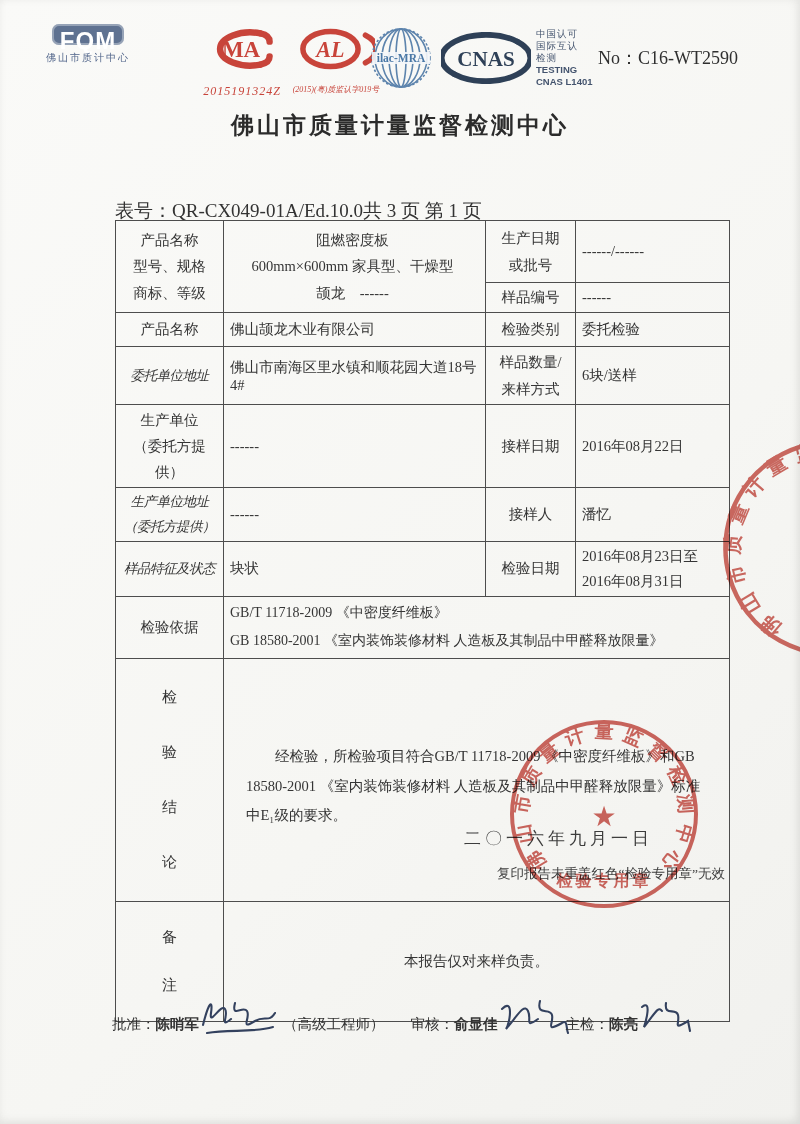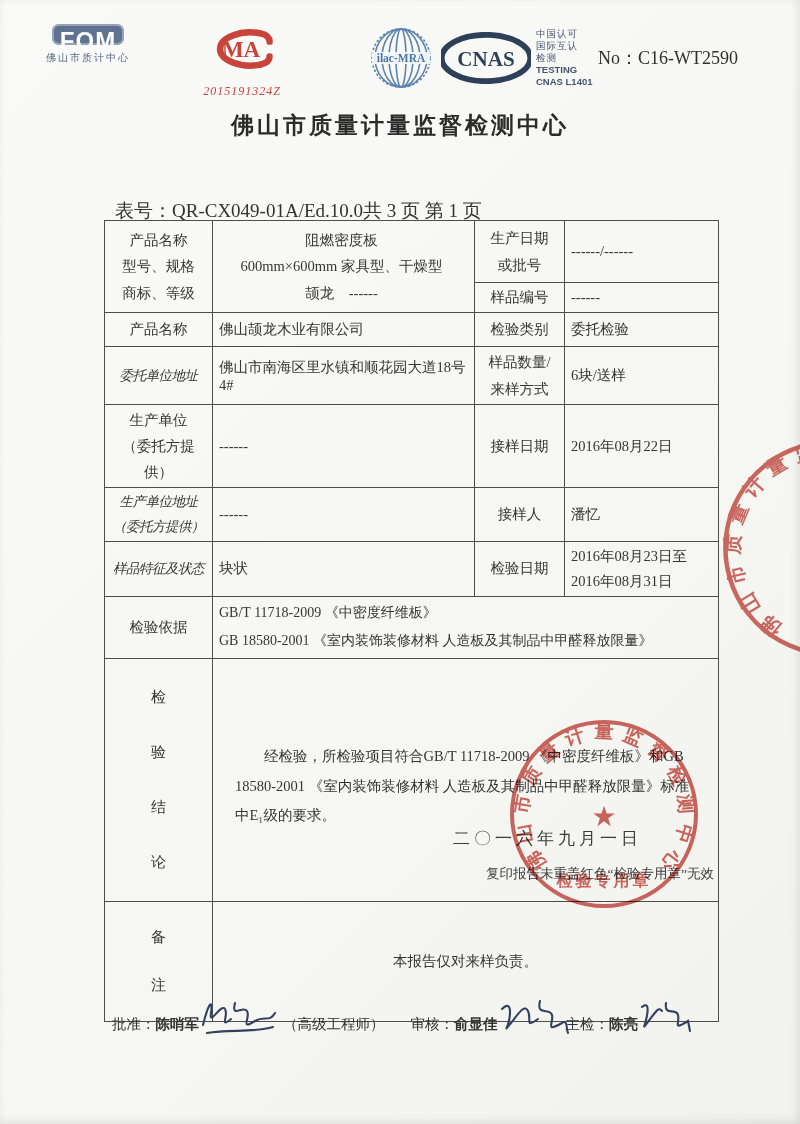--- a/index.html
+++ b/index.html
@@ -30,21 +30,21 @@
   .cnas-cap .b { font-weight:bold; letter-spacing:0; }
   .report-no { position:absolute; left:598px; top:46px; font-size:18px; color:#2f2f2f; }
   
   .org-title { position:absolute; top:110px; left:0; width:100%; text-align:center;
     font-size:23px; font-weight:600; letter-spacing:3px; color:#2b2b2b; }
   .report-title { position:absolute; top:150px; left:0; width:100%; text-align:center;
     font-size:27px; font-weight:600; letter-spacing:22px; text-indent:22px; color:#2b2b2b; }
   .form-line { position:absolute; top:198px; left:115px; width:614px;
     display:flex; justify-content:flex-start; font-size:19px; color:#333; }
   
-  table.info { position:absolute; left:104px; top:220px; width:614px;
+  table.info { position:absolute; left:115px; top:220px; width:614px;
     border-collapse:collapse; table-layout:fixed; font-size:14.5px; color:#353535; }
   table.info td { border:1px solid #4d4d4d; vertical-align:middle; padding:2px 6px; }
   td.lab { text-align:center; padding:2px 2px; }
   td.val { text-align:left; padding-left:10px; }
   td.val.ctr { text-align:center; padding-left:2px; }
   .ln { line-height:1.8; }
   .vlab { display:flex; flex-direction:column; justify-content:space-around; align-items:center; height:100%; font-size:15px; }
   tr.r1a td { height:62px; } tr.r1b td { height:30px; }
   tr.r2 td { height:34px; } tr.r3 td { height:58px; }
   tr.r4 td { height:54px; } tr.r5 td { height:54px; }
@@ -83,20 +83,28 @@
 
   <div class="logo-block cma-blk">
     <svg width="82" height="46" viewBox="0 0 88 50">
       <path d="M64 8 A33 18 0 1 0 64 42" fill="none" stroke="#c8443a" stroke-width="7" stroke-linecap="round"></path>
       <path d="M64 8 q10 2 10 9 M64 42 q10 -2 10 -9" fill="none" stroke="#c8443a" stroke-width="7" stroke-linecap="round"></path>
       <text x="43" y="34" text-anchor="middle" font-size="25" font-weight="bold" fill="#c8443a">MA</text>
     </svg>
     <div class="cert-no">2015191324Z</div>
   </div>
 
+  <div class="logo-block cal-blk">
+    <svg width="78" height="46" viewBox="0 0 84 50">
+      <ellipse cx="36" cy="25" rx="30" ry="19" fill="none" stroke="#c8443a" stroke-width="6"></ellipse>
+      <path d="M74 10 A30 19 0 0 1 74 40" fill="none" stroke="#c8443a" stroke-width="6" stroke-linecap="round"></path>
+      <text x="36" y="34" text-anchor="middle" font-size="24" font-weight="bold" font-style="italic" fill="#c8443a">AL</text>
+    </svg>
+    <div class="cert-no small">(2015)(粤)质监认字019号</div>
+  </div>
 
   <div class="logo-block cnas-blk">
     <svg width="90" height="52" viewBox="0 0 94 54">
       <path d="M14 44 A42 22 0 1 1 80 10" fill="none" stroke="#2e4057" stroke-width="6" stroke-linecap="round"></path>
       <path d="M80 10 A42 22 0 1 1 14 44" fill="none" stroke="#2e4057" stroke-width="6" stroke-linecap="round"></path>
       <text x="47" y="35" text-anchor="middle" font-size="22" font-weight="bold" fill="#2e4057" font-family="Liberation Sans, sans-serif">CNAS</text>
     </svg>
   </div>
 
   <div class="logo-block ilac-blk">

